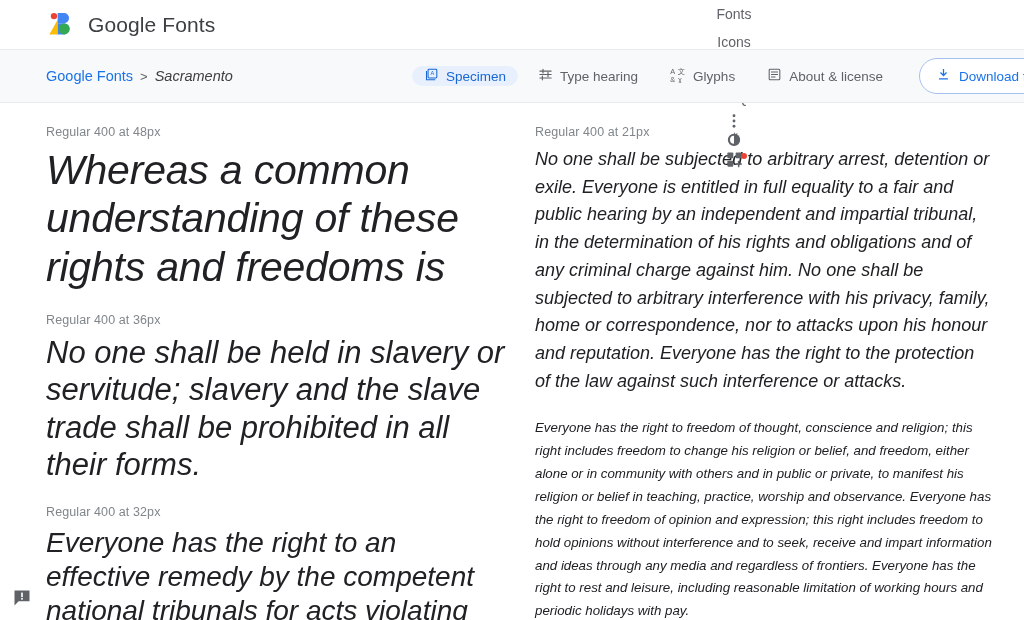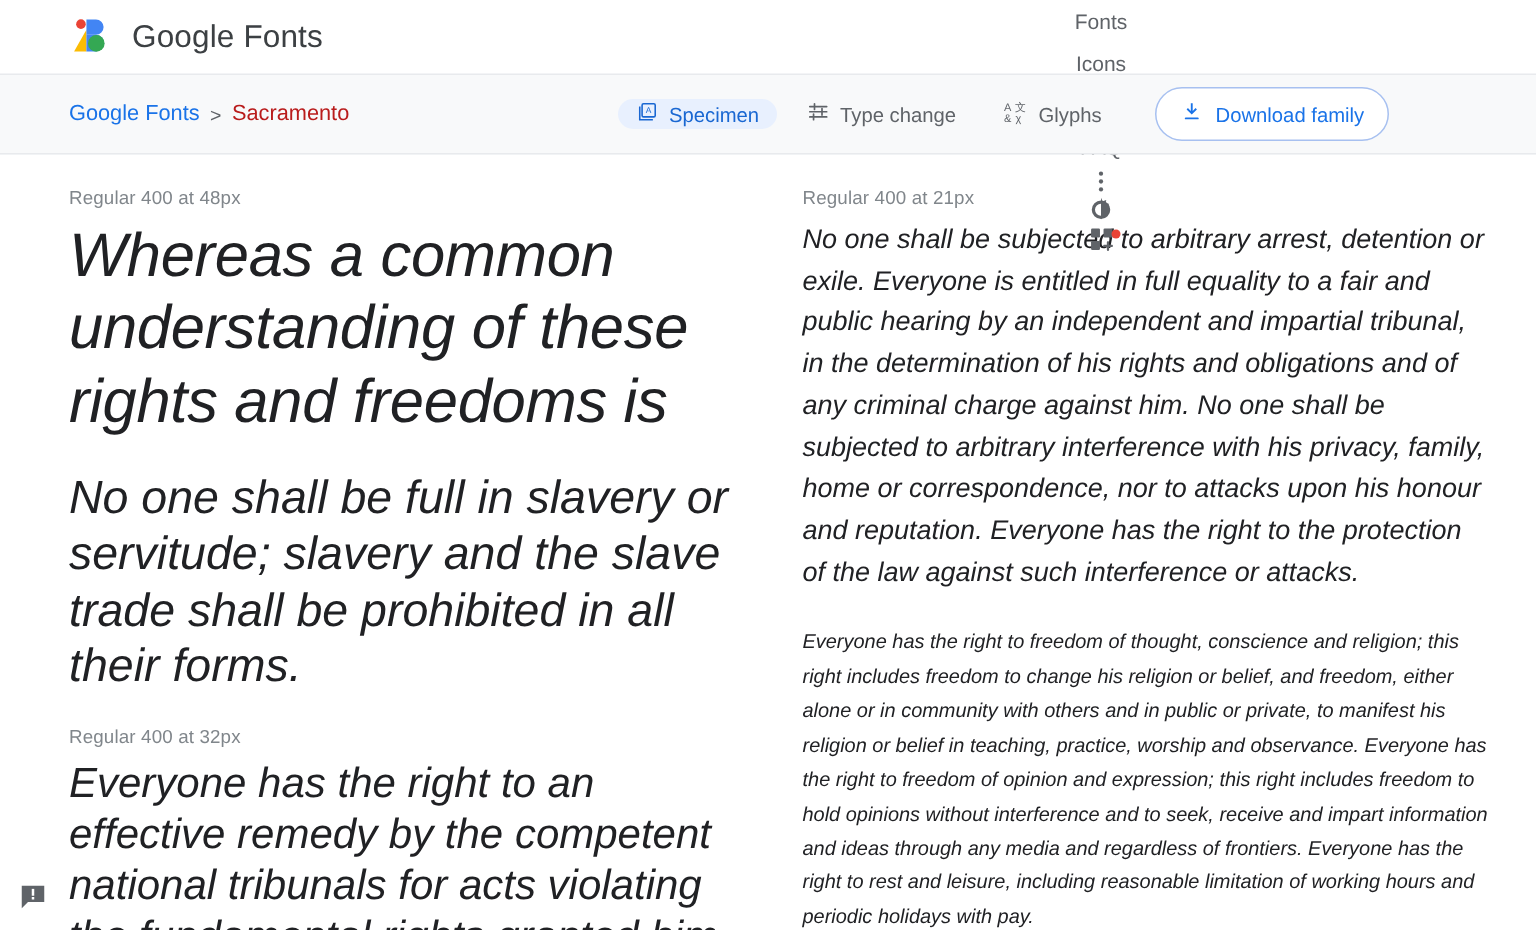--- a/index.html
+++ b/index.html
@@ -72,21 +72,21 @@
     display: flex;
     align-items: center;
     background: #f8f9fa;
     border-bottom: 1px solid #e8eaed;
     padding: 0 20px 0 46px;
     position: relative;
   }
   .breadcrumb { display: flex; align-items: center; gap: 7px; font-size: 14.5px; }
   .crumb-link { color: #1a73e8; cursor: pointer; white-space: nowrap; }
   .crumb-sep { color: #5f6368; font-size: 13px; }
-  .crumb-current { color: #b91c1c; white-space: nowrap; }
+  .crumb-current { color: #404040; white-space: nowrap; font-style: italic; }
 
   .tabs {
     display: flex;
     align-items: center;
     position: absolute;
     left: 412px;
   }
   .tab {
     display: flex; align-items: center; gap: 7px;
     font-size: 13.5px;
@@ -230,35 +230,44 @@
       <span>Specimen</span>
     </div>
 
     <div class="tab">
       <span>
         <svg width="15" height="15" viewBox="0 0 24 24" stroke="#5f6368" stroke-width="1.8" stroke-linecap="round">
           <path d="M3 6.5 H21 M3 12 H21 M3 17.5 H21"></path>
           <path d="M8 3.5 V9.5 M16 8.5 V15.5 M7 14.5 V20.5"></path>
         </svg>
       </span>
-      <span>Type change</span>
+      <span>Type hearing</span>
     </div>
 
     <div class="tab">
       <span>
         <svg width="16" height="16" viewBox="0 0 24 24" fill="#5f6368">
           <text x="0.5" y="10" font-size="11" font-family="Liberation Sans, sans-serif">A</text>
           <text x="11.5" y="10" font-size="11" font-family="Liberation Sans, sans-serif">文</text>
           <text x="0.5" y="22" font-size="11" font-family="Liberation Sans, sans-serif">&amp;</text>
           <text x="12" y="22" font-size="11" font-family="Liberation Sans, sans-serif">χ</text>
         </svg>
       </span>
       <span>Glyphs</span>
     </div>
 
+    <div class="tab">
+      <span>
+        <svg width="15" height="15" viewBox="0 0 24 24" fill="none" stroke="#5f6368" stroke-width="1.7">
+          <rect x="3.5" y="3.5" width="17" height="17" rx="1.6"></rect>
+          <path d="M7 8 H17 M7 12 H17 M7 16 H13" stroke-width="1.6" stroke-linecap="round"></path>
+        </svg>
+      </span>
+      <span>About &amp; license</span>
+    </div>
 
     <div class="dl-btn">
       <span>
         <svg width="15" height="15" viewBox="0 0 24 24" fill="#1a73e8">
           <path d="M11 3 h2 v8.2 l3.1 -3.1 1.4 1.4 -5.5 5.5 -5.5 -5.5 1.4 -1.4 3.1 3.1 Z"></path>
           <rect x="4.6" y="18" width="14.8" height="2.1" rx="1"></rect>
         </svg>
       </span>
       <span>Download family</span>
     </div>
@@ -266,21 +275,22 @@
 </div>
 
 <div class="main">
 
   <div class="col">
     <div class="spec-block">
       <div class="spec-label">Regular 400 at 48px</div>
       <div class="script s48">Whereas a common understanding of these rights and freedoms is</div>
     </div>
     <div class="spec-block">
-      <div class="script s36">No one shall be full in slavery or servitude; slavery and the slave trade shall be prohibited in all their forms.</div>
+      <div class="spec-label">Regular 400 at 36px</div>
+      <div class="script s36">No one shall be held in slavery or servitude; slavery and the slave trade shall be prohibited in all their forms.</div>
     </div>
     <div class="spec-block">
       <div class="spec-label">Regular 400 at 32px</div>
       <div class="script s32">Everyone has the right to an effective remedy by the competent national tribunals for acts violating the fundamental rights granted him by the constitution or by law.</div>
     </div>
   </div>
 
   <div class="col-right">
     <div class="spec-block">
       <div class="spec-label">Regular 400 at 21px</div>

